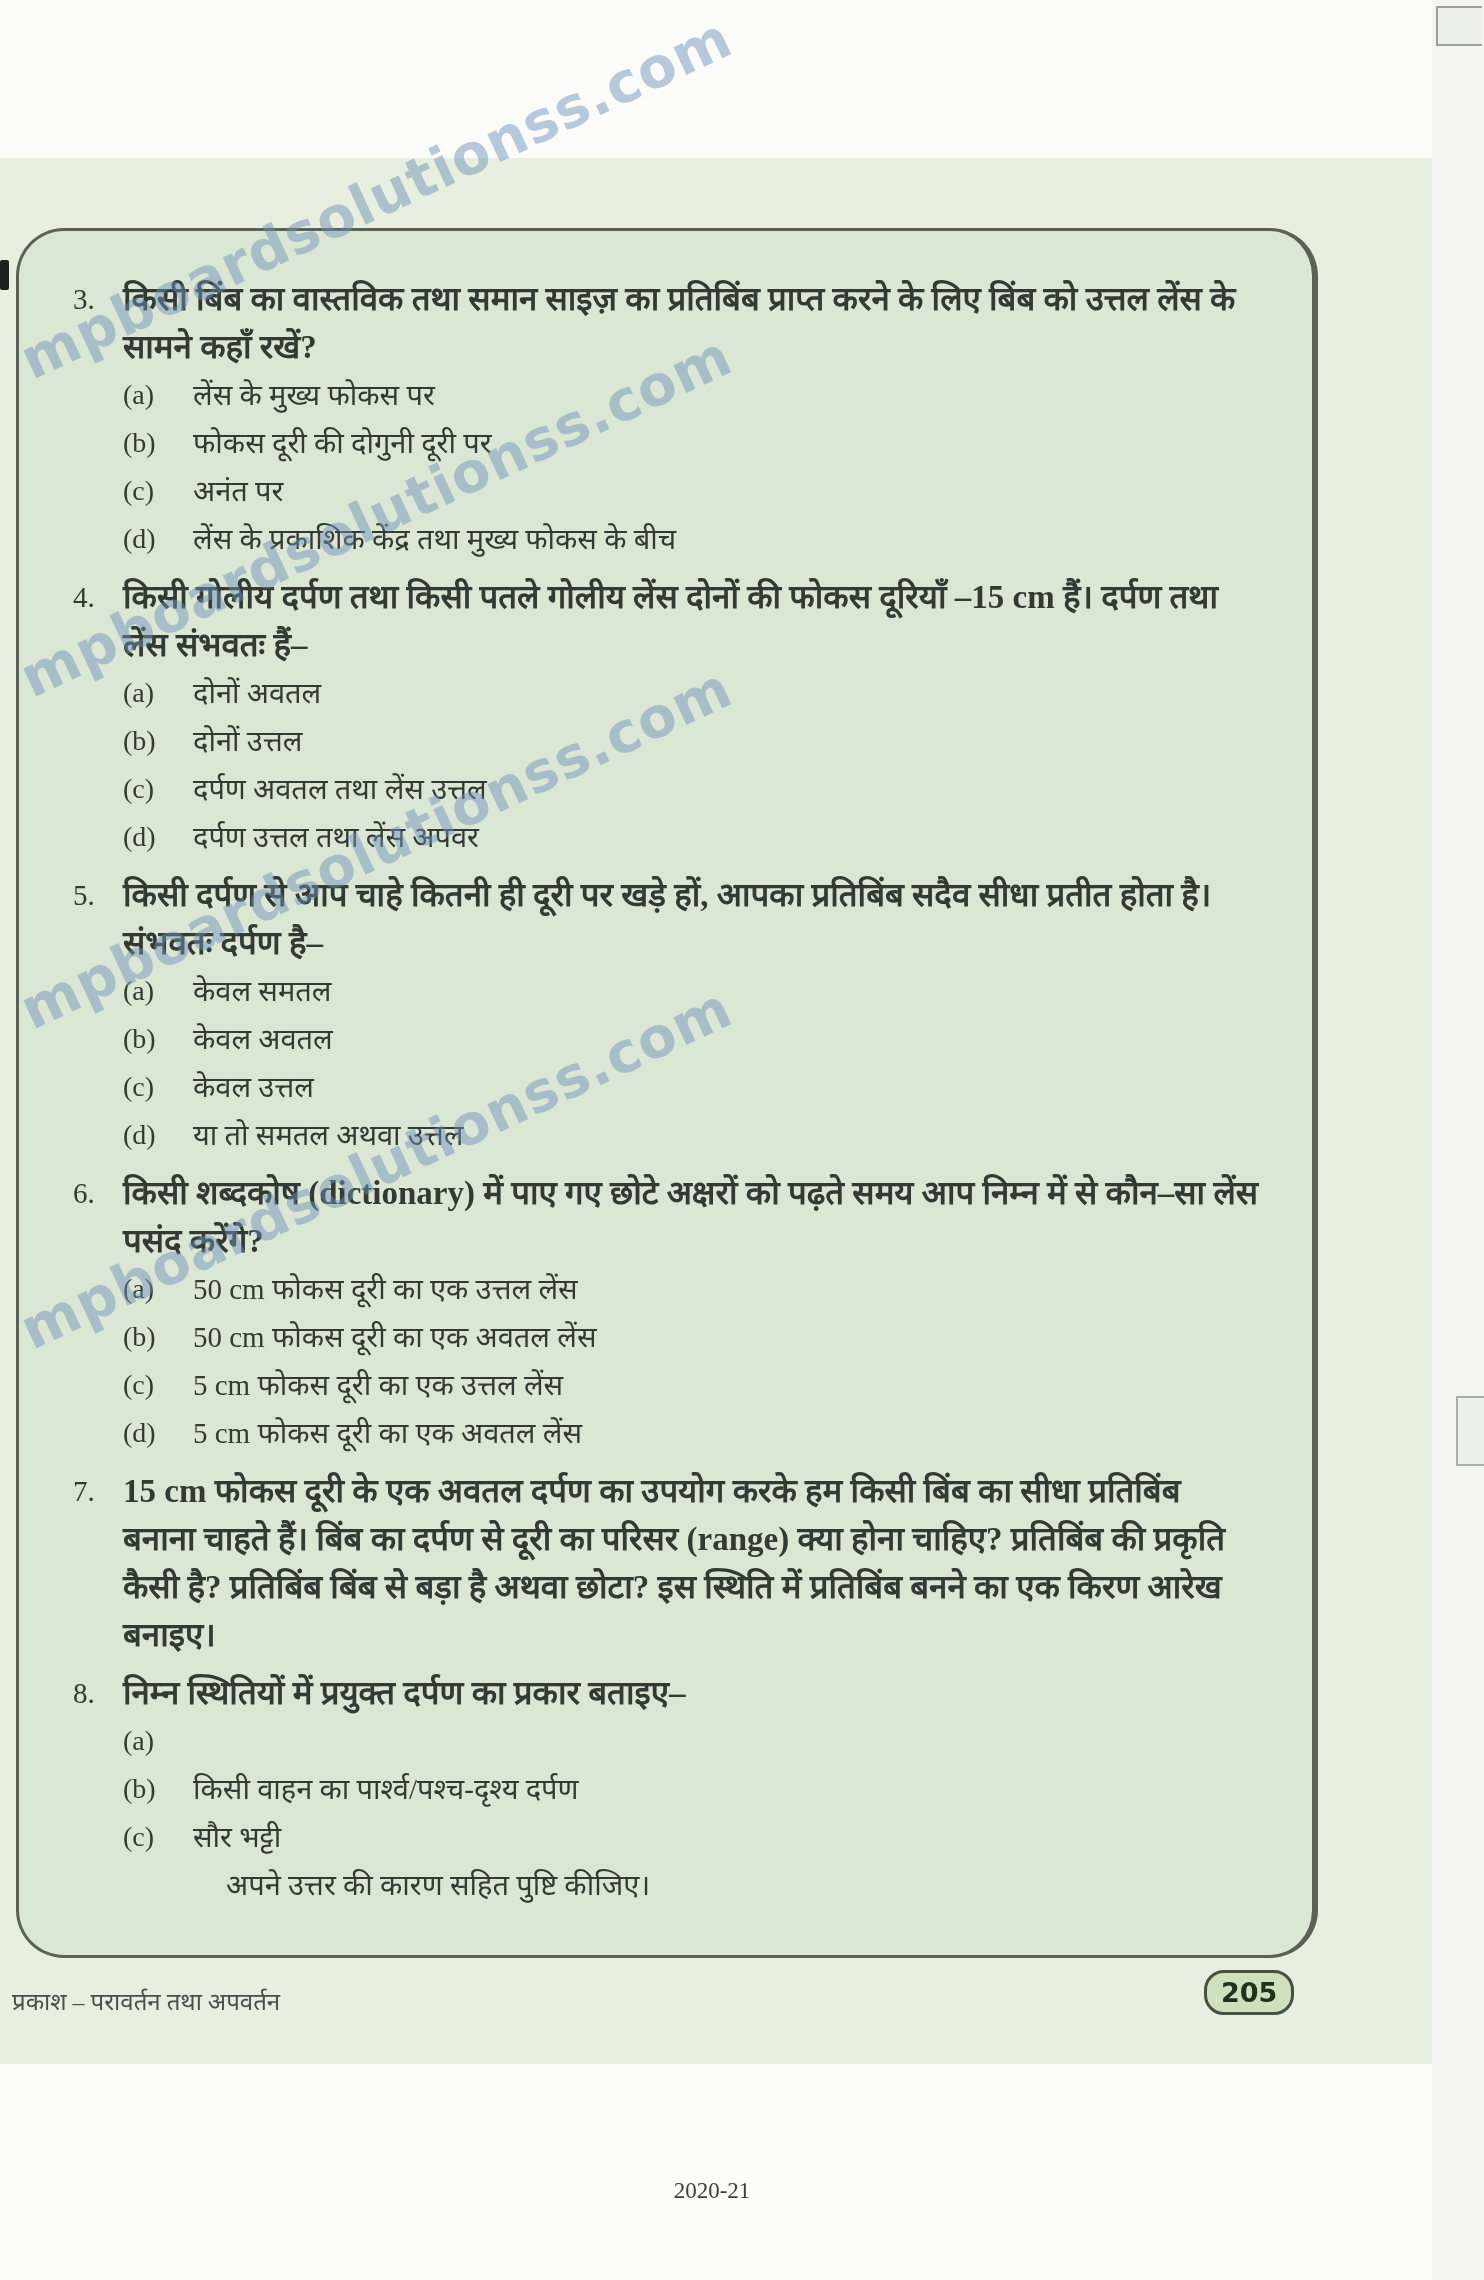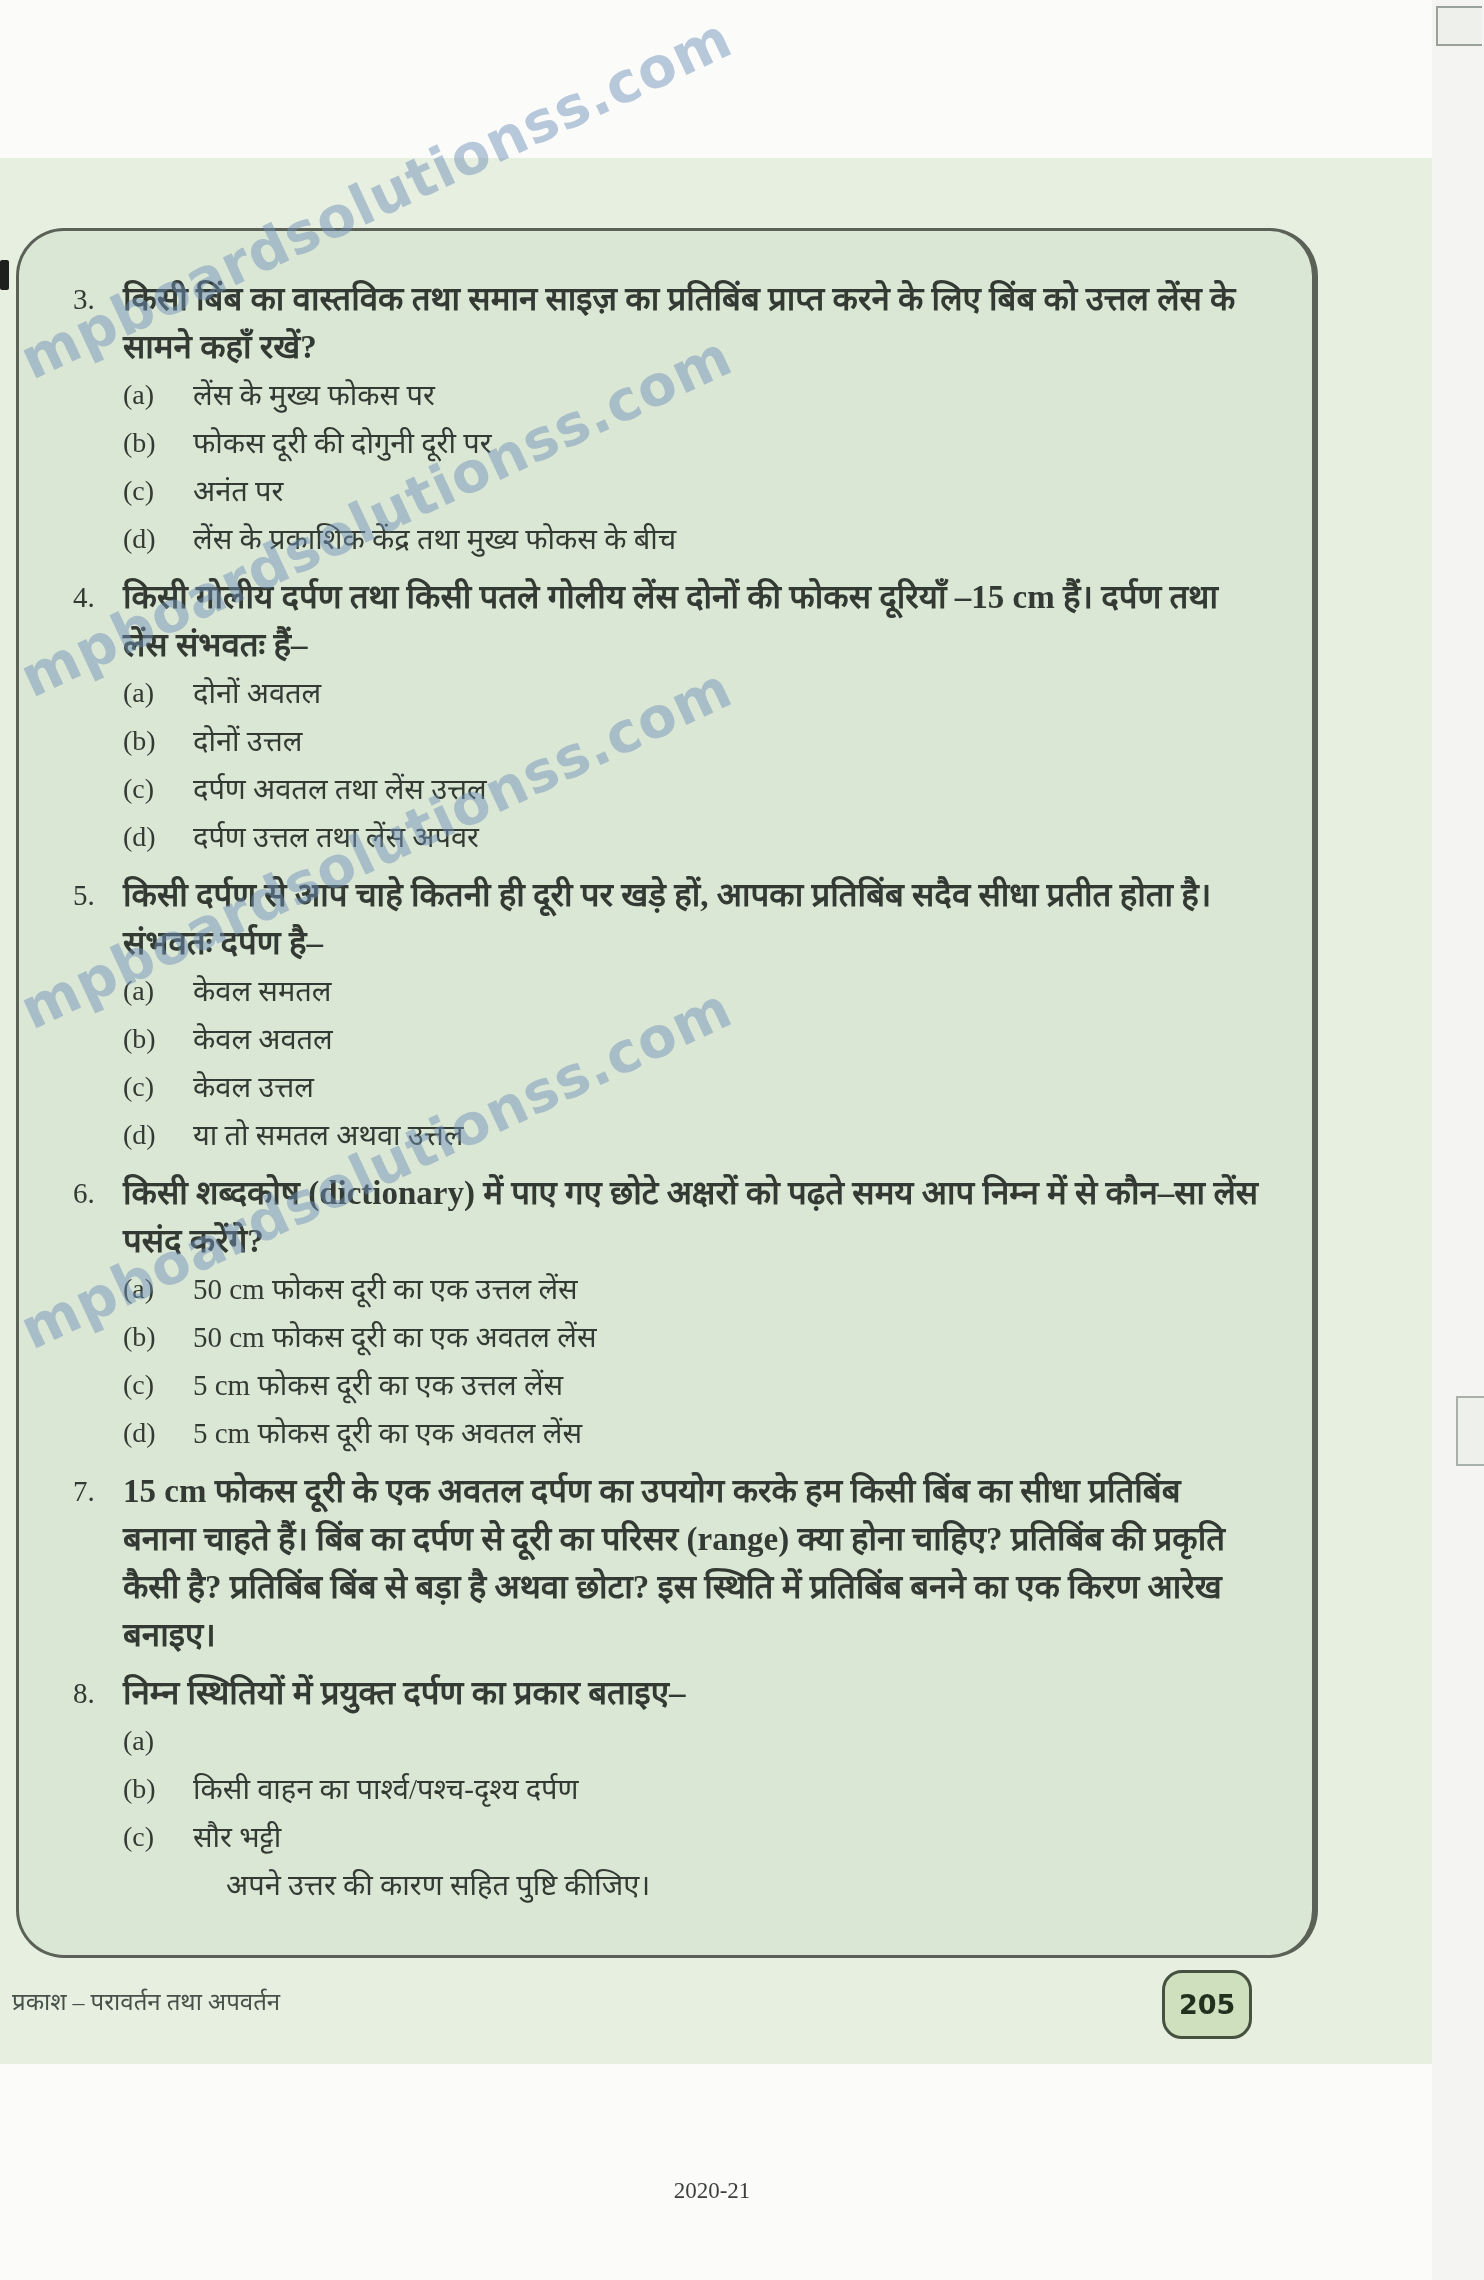--- a/index.html
+++ b/index.html
@@ -78,24 +78,24 @@
     color:rgba(100,112,104,0.10);
     transform:rotate(-58deg); transform-origin:left center;
     white-space:nowrap; pointer-events:none;
   }
 
   .footer-chapter {
     position:absolute; left:12px; top:1984px;
     font-size:24px; color:#46514a;
   }
   .page-badge {
-    position:absolute; left:1162px; top:1970px;
+    position:absolute; left:1204px; top:1970px;
     min-width:66px; text-align:center;
     background:#cfe0bf; border:3px solid #46513f; border-radius:20px;
-    padding:16px 14px; box-sizing:border-box;
+    padding:4px 14px; box-sizing:border-box;
     font-size:27px; font-weight:700; color:#22301e;
     font-family:"DejaVu Sans","Liberation Sans",sans-serif;
   }
   .year {
     position:absolute; left:0; top:2178px; width:1336px;
     text-align:center; font-size:23px; color:#3c3f3c;
     font-family:"Liberation Serif","DejaVu Serif",serif;
     margin-left:44px;
   }
 </style>

